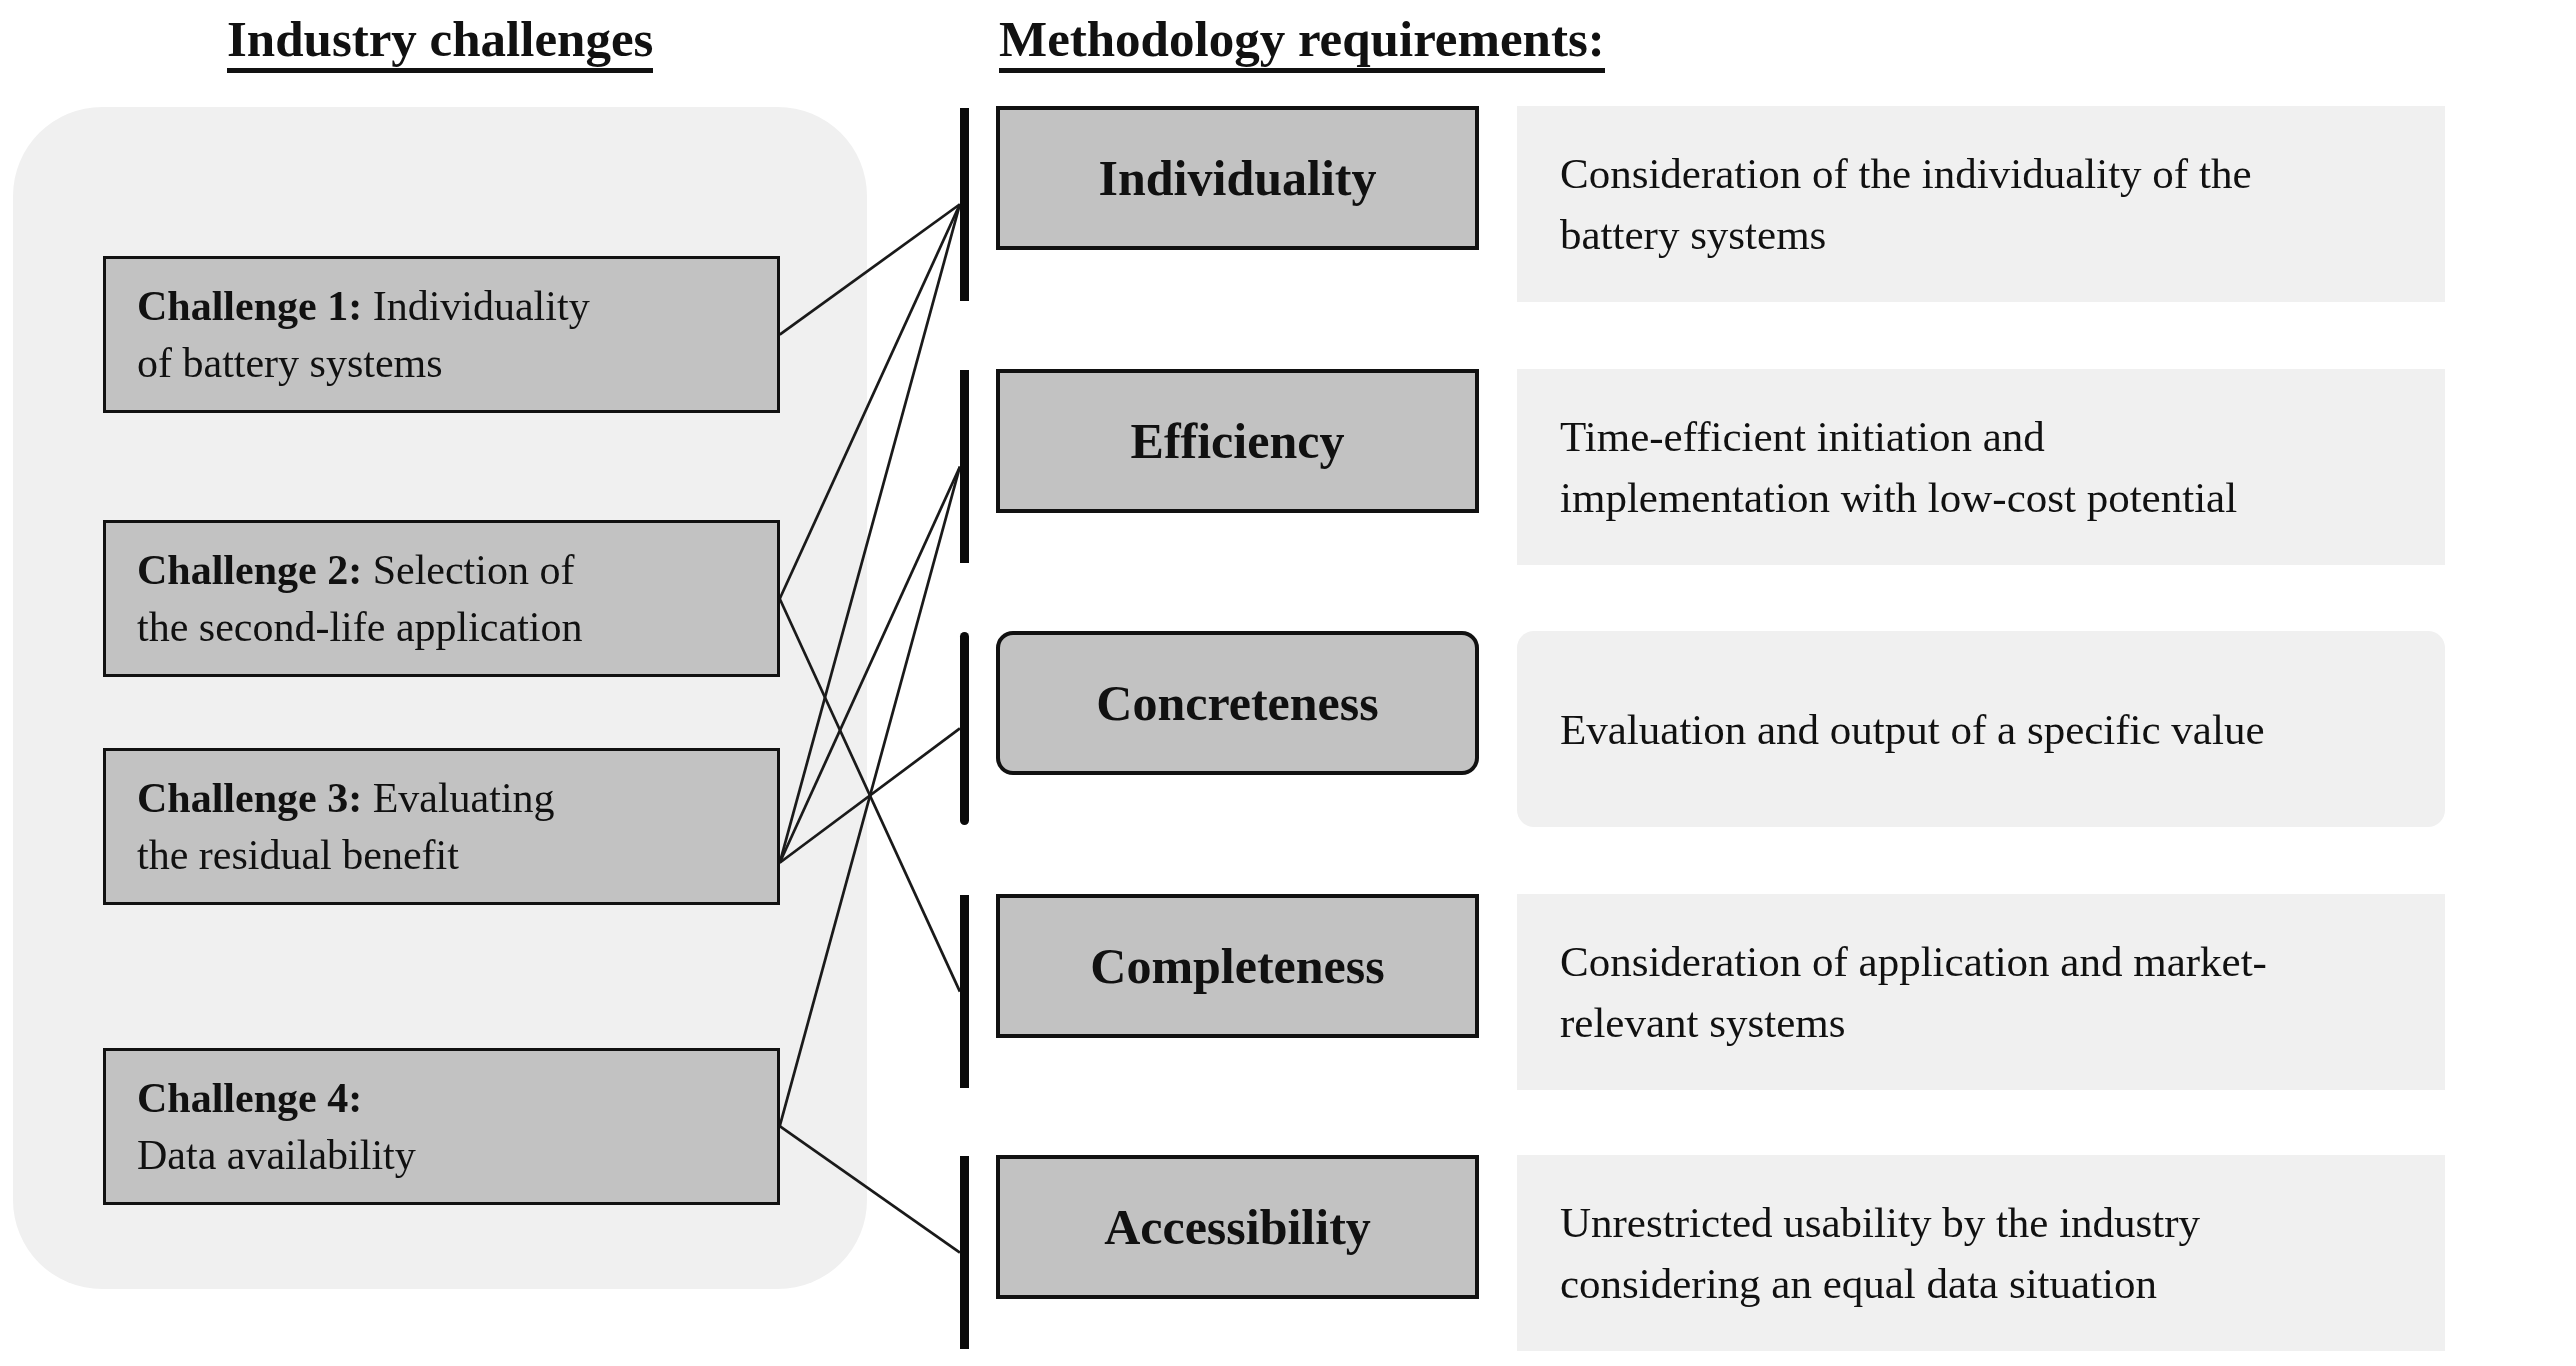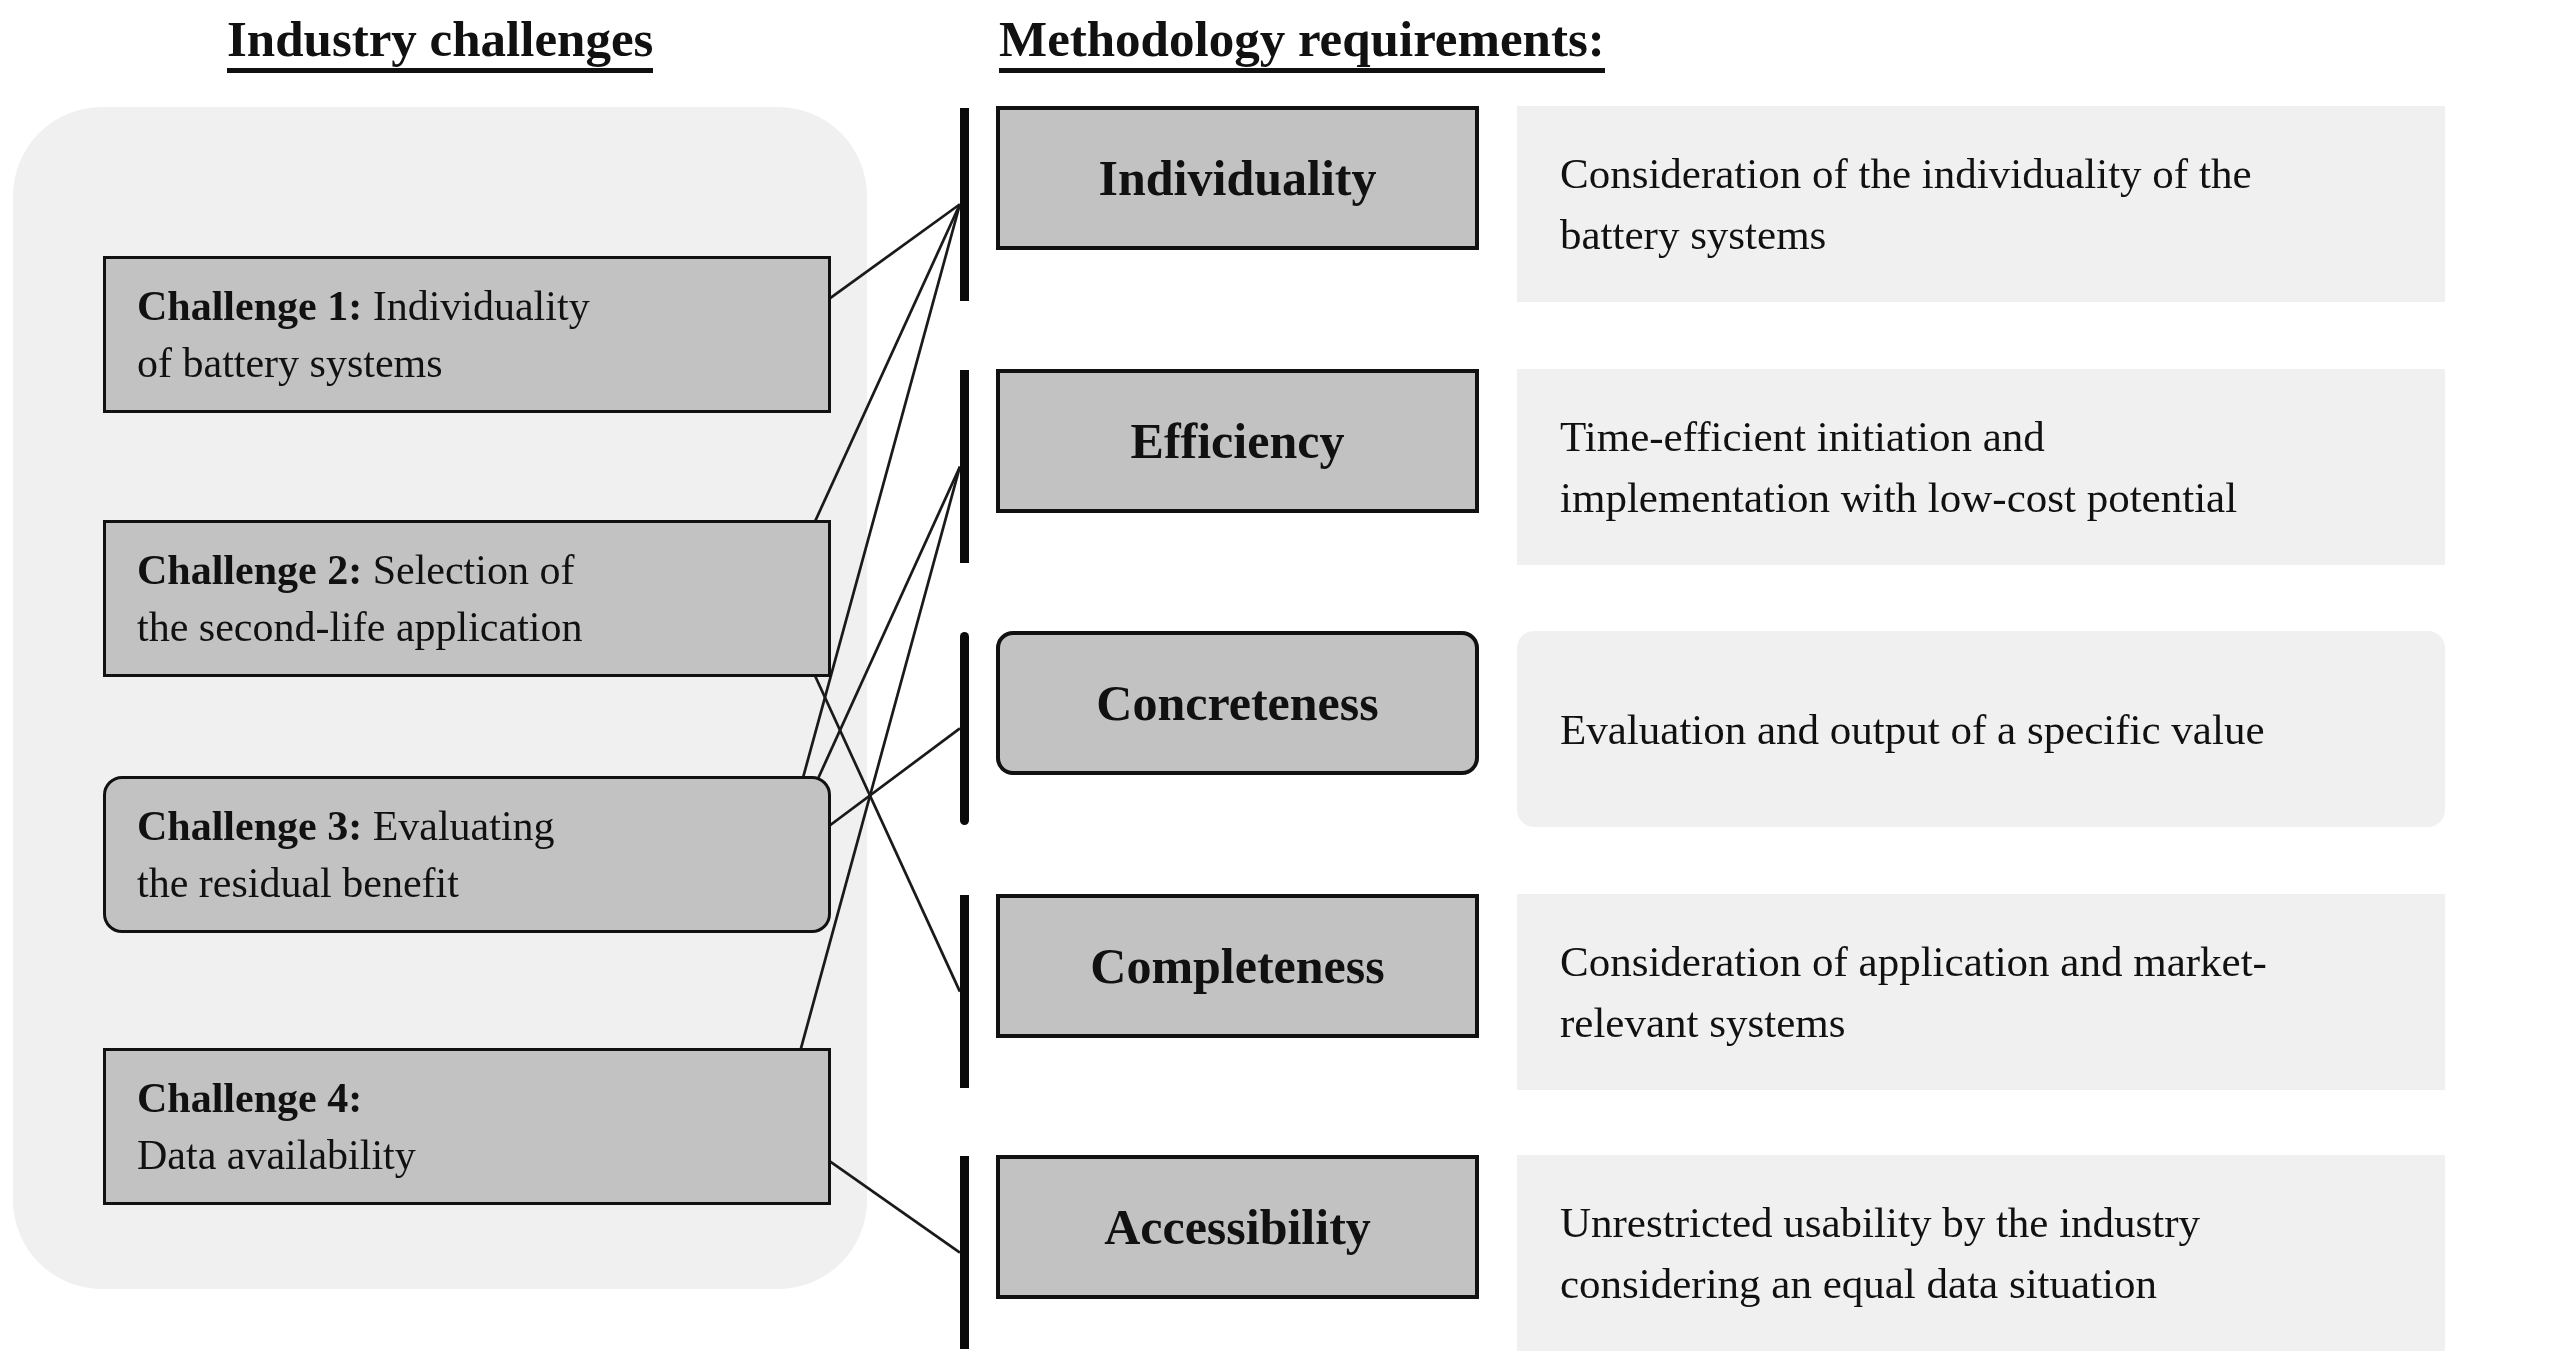--- a/index.html
+++ b/index.html
@@ -7,28 +7,28 @@
        font-family:"Liberation Serif", serif;color:#111;}
 
   .hdr{position:absolute;top:11px;font-weight:bold;font-size:51px;line-height:1.1;}
   .hdr .u{display:inline-block;border-bottom:5.4px solid #111;padding-bottom:1px;}
   #hdr-left{left:13.2px;width:854px;text-align:center;}
   #hdr-right{left:999px;}
 
   #challenge-panel{position:absolute;left:13.2px;top:107px;width:854px;height:1182px;
        background:#f0f0f0;border-radius:89px;}
 
-  .challenge{position:absolute;left:103px;width:728px;height:157px;box-sizing:border-box;
+  .challenge{position:absolute;left:103px;width:677px;height:157px;box-sizing:border-box;
        background:#c2c2c2;border:3.9px solid #111;display:flex;align-items:center;
        font-size:42px;line-height:57px;}
   .challenge .inner{padding-left:31px;padding-right:7.8px;}
   .challenge .rest{white-space:pre-line;}
   #challenge-1{top:256px;}
   #challenge-2{top:520px;}
-  #challenge-3{top:776px;border-radius:19px;}
+  #challenge-3{top:748px;}
   #challenge-4{top:1048px;}
 
   .bar{position:absolute;left:960px;width:9.3px;height:193px;background:#0a0a0a;}
   .reqbox{position:absolute;left:996px;width:483px;height:144px;box-sizing:border-box;
        background:#c2c2c2;border:4.7px solid #111;display:flex;align-items:center;justify-content:center;
        font-weight:bold;font-size:50px;}
   .descbox{position:absolute;left:1517px;width:928px;height:196px;background:#f0f0f0;
        display:flex;align-items:center;font-size:43px;line-height:61px;}
   .descbox .dtext{padding-left:43px;padding-right:15.5px;white-space:pre-line;}
 

